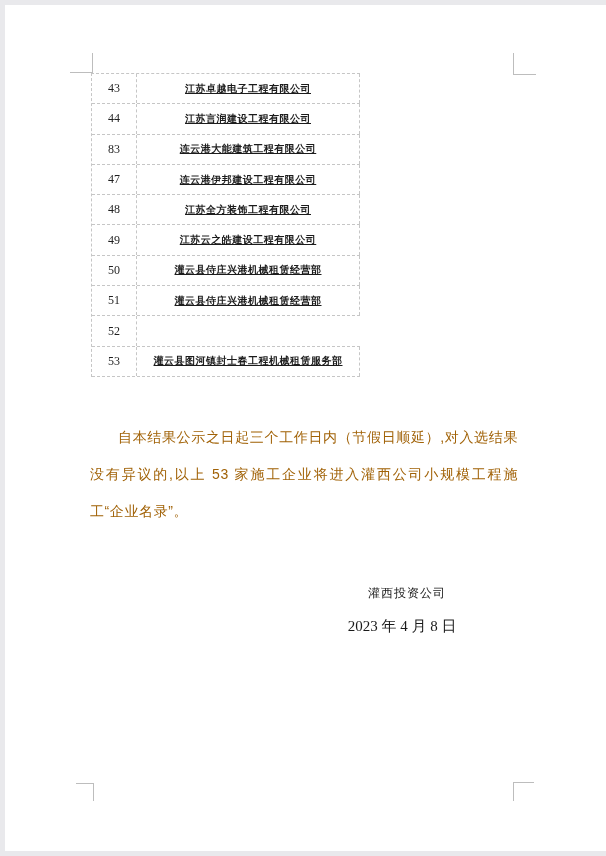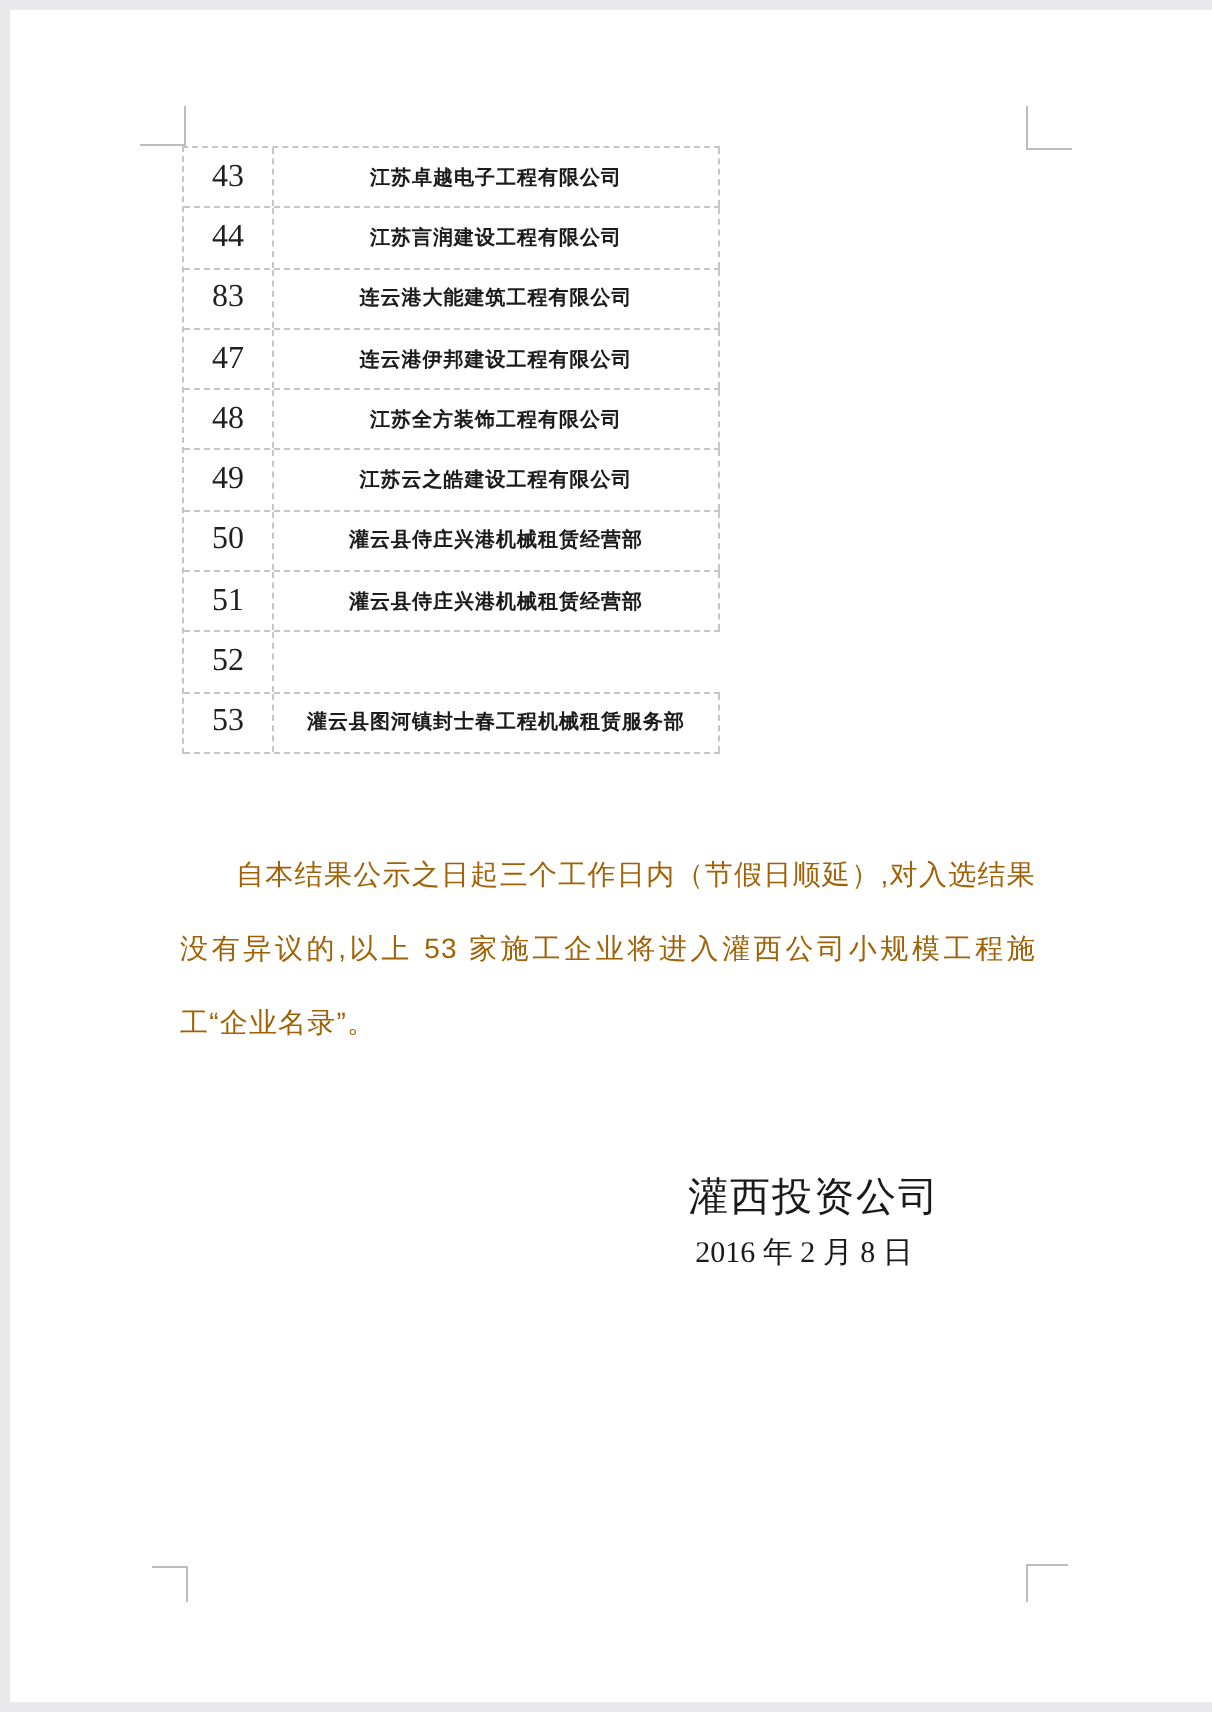--- a/index.html
+++ b/index.html
@@ -39,41 +39,42 @@
   }
   .cell{
     display:flex;align-items:center;justify-content:center;
     border-right:1px dashed #c6c6c6;
     box-sizing:border-box;
     overflow:hidden;
   }
   .cell.no{
     width:45px;flex:0 0 45px;
     font-family:"Liberation Serif",serif;
-    font-size:16px;color:#1f1f1f;
+    font-size:12px;color:#1f1f1f;
   }
   .cell.name{
     flex:1 1 auto;
     font-size:10px;font-weight:700;color:#1c1c1c;
     letter-spacing:0.5px;
     white-space:nowrap;
+    text-decoration:underline;
   }
 
   
   #closing-paragraph{
     position:absolute;left:85px;top:414px;width:428px;
     font-size:14px;line-height:37px;color:#a16207;
     text-align:justify;text-indent:28px;
     letter-spacing:0.6px;
   }
 
   
   #signature{
     position:absolute;left:297px;top:580px;width:210px;
-    text-align:center;font-size:20px;color:#1a1a1a;
+    text-align:center;font-size:12px;color:#1a1a1a;
     letter-spacing:1px;
   }
   #sign-date{
     position:absolute;left:292px;top:612px;width:210px;
     text-align:center;font-size:15px;color:#1a1a1a;
     font-family:"Liberation Serif",serif;
   }
 </style>
 </head>
 <body>
@@ -134,15 +135,15 @@
     <div class="t-row">
       <div class="cell no">53</div>
       <div class="cell name">灌云县图河镇封士春工程机械租赁服务部</div>
     </div>
   </div>
 
   <div id="closing-paragraph">自本结果公示之日起三个工作日内（节假日顺延）,对入选结果没有异议的,以上 53 家施工企业将进入灌西公司小规模工程施工“企业名录”。</div>
 
   <div id="signature">灌西投资公司</div>
 
-  <div id="sign-date">2016 年 2 月 8 日</div>
+  <div id="sign-date">2023 年 4 月 8 日</div>
 
 </div>
 
 </body></html>

